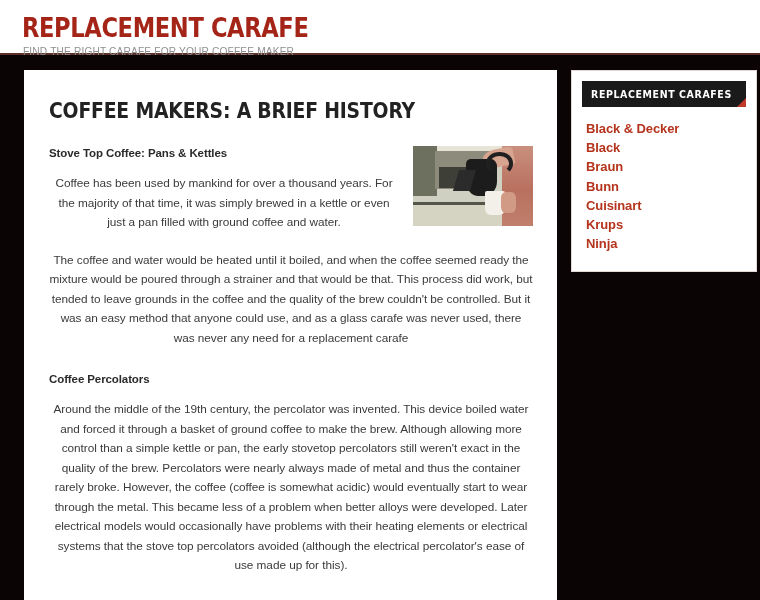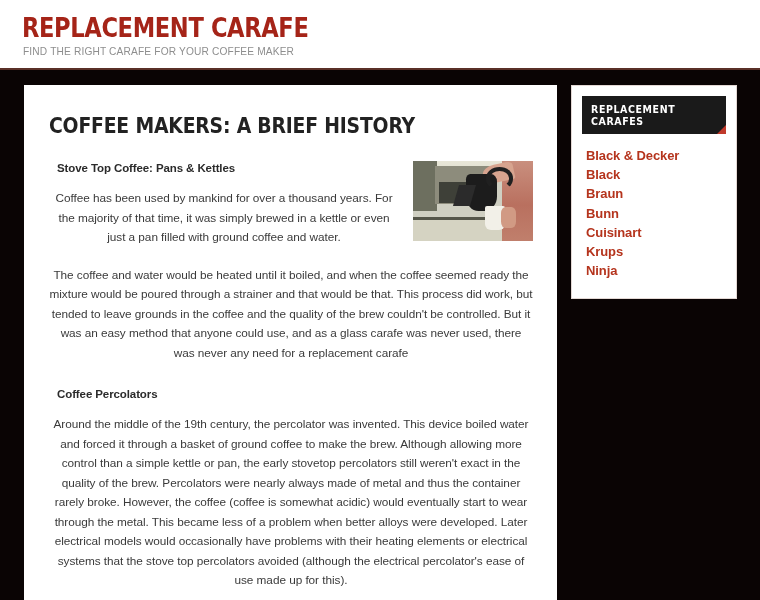--- a/index.html
+++ b/index.html
@@ -11,21 +11,21 @@
     height: 600px;
     overflow: hidden;
     background: #0a0404;
     font-family: "Liberation Sans", sans-serif;
     -webkit-font-smoothing: antialiased;
   }
 
   
   .masthead {
     background: #ffffff;
-    height: 70px;
+    height: 55px;
     padding: 4px;
     position: relative;
     box-sizing: border-box;
     border-bottom: 2px solid #5a3028;
   }
   .logo {
     position: absolute;
     left: 22px;
     top: 14px;
     font-family: "Liberation Sans Narrow", "DejaVu Sans Condensed", "Liberation Sans", sans-serif;
@@ -150,39 +150,39 @@
     position: absolute; left: 73%; top: 58%; width: 13%; height: 26%;
     background: #d19a84;
     border-radius: 30%;
   }
 
   .section-head {
     font-size: 11.5px;
     line-height: 15px;
     font-weight: bold;
     color: #2b2b2b;
-    margin: 0 0 13px 8px;
+    margin: 0 0 13px 0;
     letter-spacing: -0.1px;
   }
   .section-head.spaced { margin-top: 24px; }
   p.body-text {
     font-size: 11.8px;
     line-height: 19.5px;
     color: #3a3a3a;
     margin: 0 0 18px 0;
     letter-spacing: -0.05px;
     text-align: center;
   }
 
   
   .sidebar {
     position: absolute;
     left: 571px;
     top: 15px;
-    width: 166px;
+    width: 186px;
     background: #ffffff;
     box-sizing: border-box;
     padding: 10px 10px 18px 10px;
     border: 1px solid #e3d8d4;
   }
   .widget-title {
     position: relative;
     background: #1a1a1a;
     color: #ffffff;
     font-family: "Liberation Sans Narrow", "DejaVu Sans Condensed", "Liberation Sans", sans-serif;

